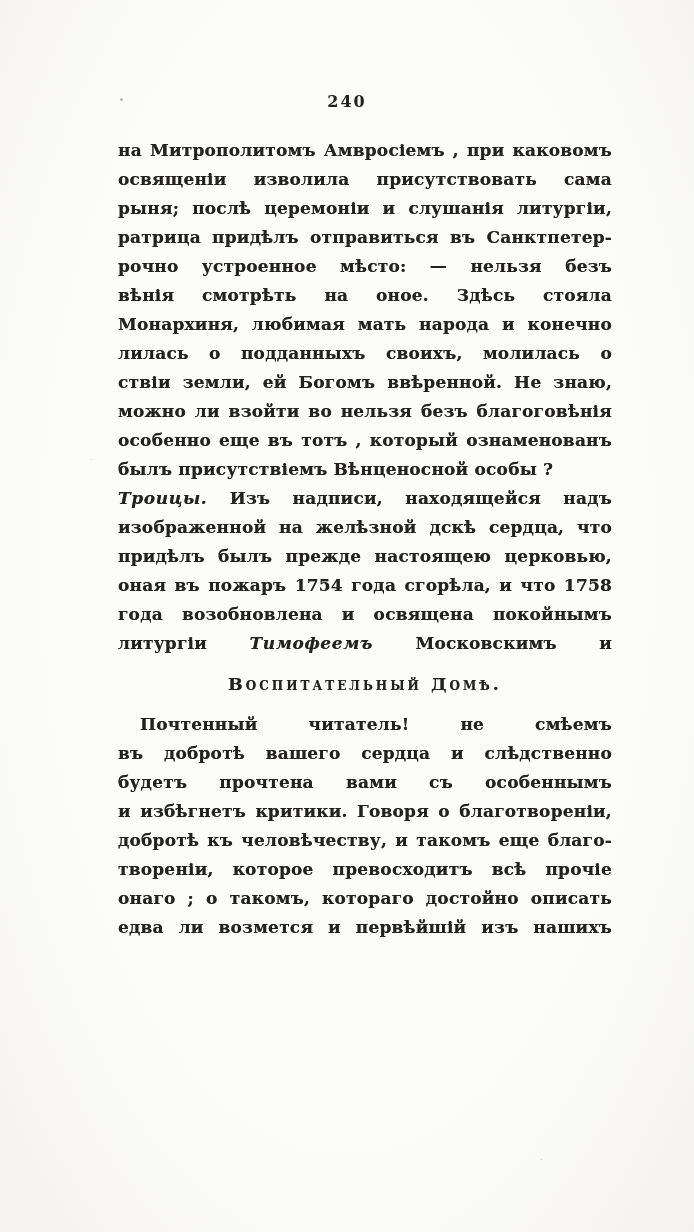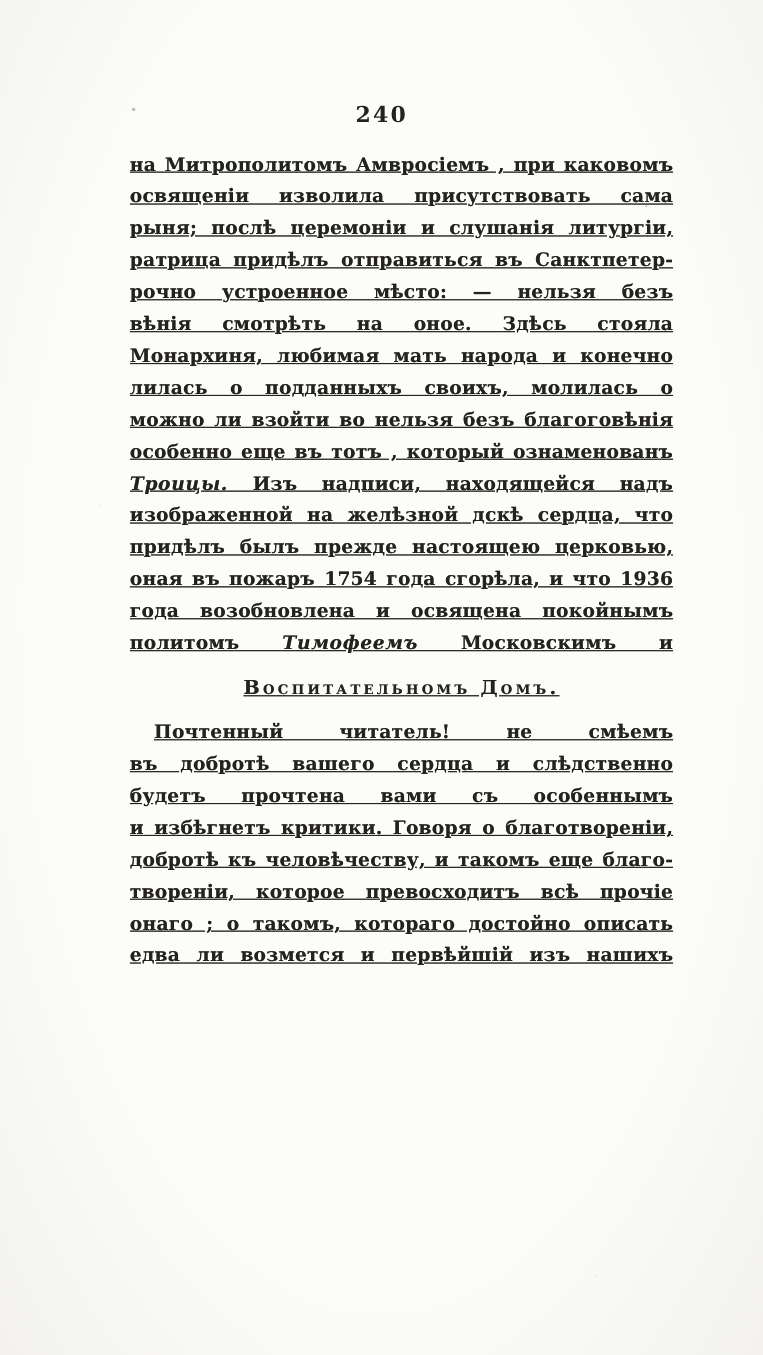--- a/index.html
+++ b/index.html
@@ -17,35 +17,34 @@
     height: 1232px;
     background: radial-gradient(ellipse at 50% 45%, var(--paper, #fcfcfa) 62%, var(--paper-edge, #f4f3ef) 100%);
     color: var(--ink, #24221e);
   }
   .page-number {
     position: absolute;
     top: 92px;
     left: 0;
     width: 100%;
     text-align: center;
-    font-size: 20px;
+    font-size: 16px;
     font-weight: 700;
     letter-spacing: 2px;
     color: var(--ink, #24221e);
   }
   .text-block {
     position: absolute;
     left: 118px;
     top: 136px;
     width: 494px;
     font-size: 17px;
     font-weight: 700;
     letter-spacing: 0.2px;
     text-shadow: 0 0 0.5px rgba(30, 28, 24, 0.55);
-    text-decoration: underline;
   }
   .paragraph { margin: 0; padding: 0; }
   .line {
     height: 29px;
     line-height: 29px;
     white-space: normal;
     overflow: hidden;
   }
   .line.j { text-align: justify; text-align-last: justify; }
   .line.l { text-align: left; text-align-last: left; }
@@ -86,32 +85,34 @@
         <div class="line j"><span>на Митрополитомъ Амвросіемъ , при каковомъ</span></div>
         <div class="line j"><span>освященіи изволила присутствовать сама Госуда-</span></div>
         <div class="line j"><span>рыня; послѣ церемоніи и слушанія литургіи, Импе-</span></div>
         <div class="line j"><span>ратрица придѣлъ отправиться въ Санктпетер-</span></div>
       </div>
       <div class="paragraph">
         <div class="line j"><span>рочно устроенное мѣсто: — нельзя безъ благого-</span></div>
         <div class="line j"><span>вѣнія смотрѣть на оное. Здѣсь стояла обожаемая</span></div>
         <div class="line j"><span>Монархиня, любимая мать народа и конечно мо-</span></div>
         <div class="line j"><span>лилась о подданныхъ своихъ, молилась о благоден-</span></div>
+        <div class="line j"><span>ствіи земли, ей Богомъ ввѣренной. Не знаю,</span></div>
         <div class="line j"><span>можно ли взойти во нельзя безъ благоговѣнія и</span></div>
         <div class="line j"><span>особенно еще въ тотъ , который ознаменованъ</span></div>
+        <div class="line l"><span>былъ присутствіемъ Вѣнценосной особы ?</span></div>
       </div>
       <div class="paragraph">
         <div class="line j"><em>Троицы.</em><span> Изъ надписи, находящейся надъ дверями и</span></div>
         <div class="line j"><span>изображенной на желѣзной дскѣ сердца, что сей</span></div>
         <div class="line j"><span>придѣлъ былъ прежде настоящею церковью, что</span></div>
-        <div class="line j"><span>оная въ пожаръ 1754 года сгорѣла, и что 1936</span></div>
+        <div class="line j"><span>оная въ пожаръ 1754 года сгорѣла, и что 1758</span></div>
         <div class="line j"><span>года возобновлена и освящена покойнымъ Митро-</span></div>
-        <div class="line j"><span>политомъ </span><em>Тимофеемъ</em><span> Московскимъ и Сѣвскимъ.</span></div>
+        <div class="line j"><span>литургіи </span><em>Тимофеемъ</em><span> Московскимъ и Сѣвскимъ.</span></div>
       </div>
-      <div class="heading">Воспитательномъ Домъ.</div>
+      <div class="heading">Воспитательный Домѣ.</div>
       <div class="paragraph">
         <div class="line j ind"><span>Почтенный читатель! не смѣемъ сомнѣваться</span></div>
         <div class="line j"><span>въ добротѣ вашего сердца и слѣдственно увѣрены,</span></div>
         <div class="line j"><span>будетъ прочтена вами съ особеннымъ вниманіемъ</span></div>
         <div class="line j"><span>и избѣгнетъ критики. Говоря о благотвореніи, о</span></div>
         <div class="line j"><span>добротѣ къ человѣчеству, и такомъ еще благо-</span></div>
         <div class="line j"><span>твореніи, которое превосходитъ всѣ прочіе роды</span></div>
         <div class="line j"><span>онаго ; о такомъ, котораго достойно описать</span></div>
         <div class="line j"><span>едва ли возмется и первѣйшій изъ нашихъ литте-</span></div>
       </div>

